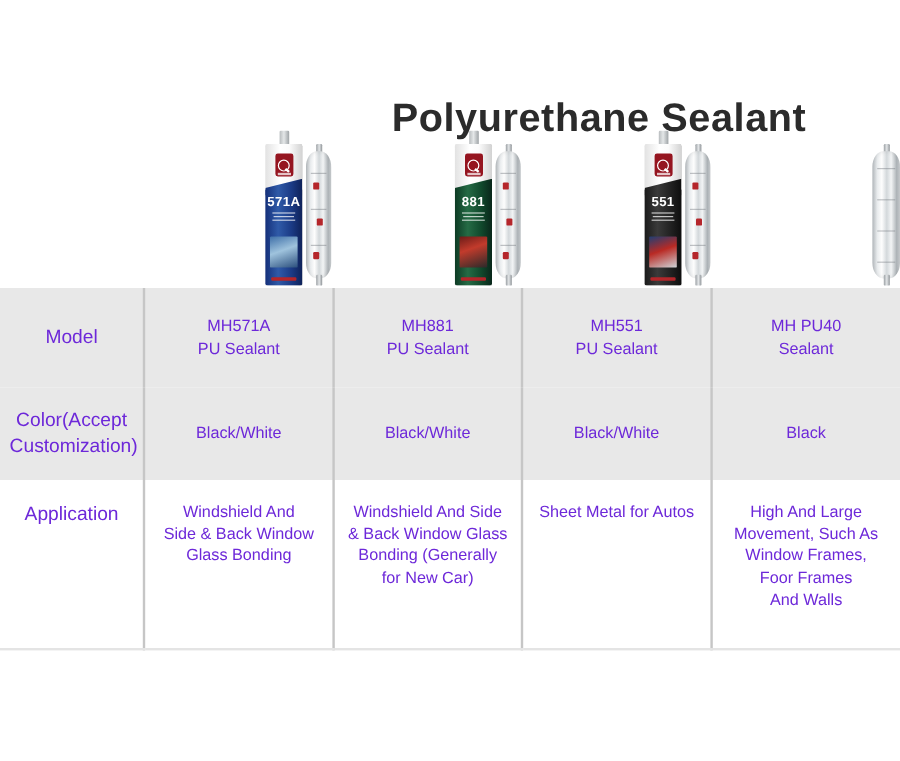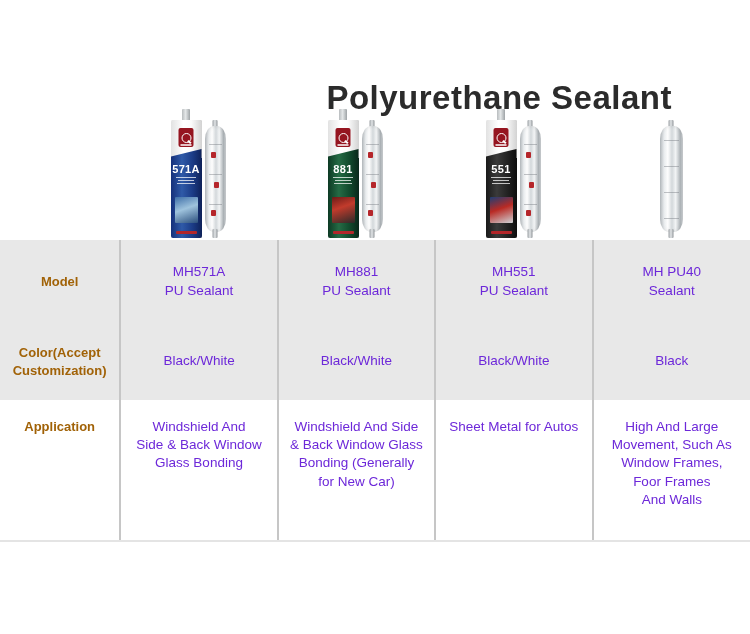--- a/index.html
+++ b/index.html
@@ -42,21 +42,21 @@
     left: 0;
     width: 750px;
     height: 128px;
     display: flex;
   }
   .product-cell {
     position: relative;
     height: 128px;
     display: flex;
     align-items: flex-end;
-    justify-content: center;
+    justify-content: flex-end;
   }
   .product-cell.c0 { width: 120px; }
   .product-cell.c1 { width: 156px; }
   .product-cell.c2 { width: 158px; }
   .product-cell.c3 { width: 158px; }
   .product-cell.c4 { width: 158px; }
 
   .pack {
     position: relative;
     display: flex;
@@ -268,23 +268,23 @@
     vertical-align: middle;
     text-align: center;
     padding: 6px 8px;
     font-size: 13.5px;
     color: #6d28d9;
     line-height: 1.35;
     border-right: 2px solid #c6c6c6;
   }
   #spec-table td:last-child { border-right: none; }
   #spec-table td.label {
-    color: #a16207;
-    font-weight: bold;
-    font-size: 13px;
+    color: #6d28d9;
+    font-weight: normal;
+    font-size: 16px;
   }
   #spec-table tr.shade td { background: #e8e8e8; }
   #spec-table tr.plain td { background: #ffffff; }
   #spec-table tr:last-child td { border-bottom: 2px solid #e4e4e4; }
   .col-label { width: 120px; }
   .col-data  { width: 157px; }
   #spec-table tr.r-model td      { height: 71px; }
   #spec-table tr.r-volume td     { height: 66px; }
   #spec-table tr.r-color td      { height: 65px; }
   #spec-table tr.r-application td{ height: 116px; vertical-align: top; padding-top: 18px; }

